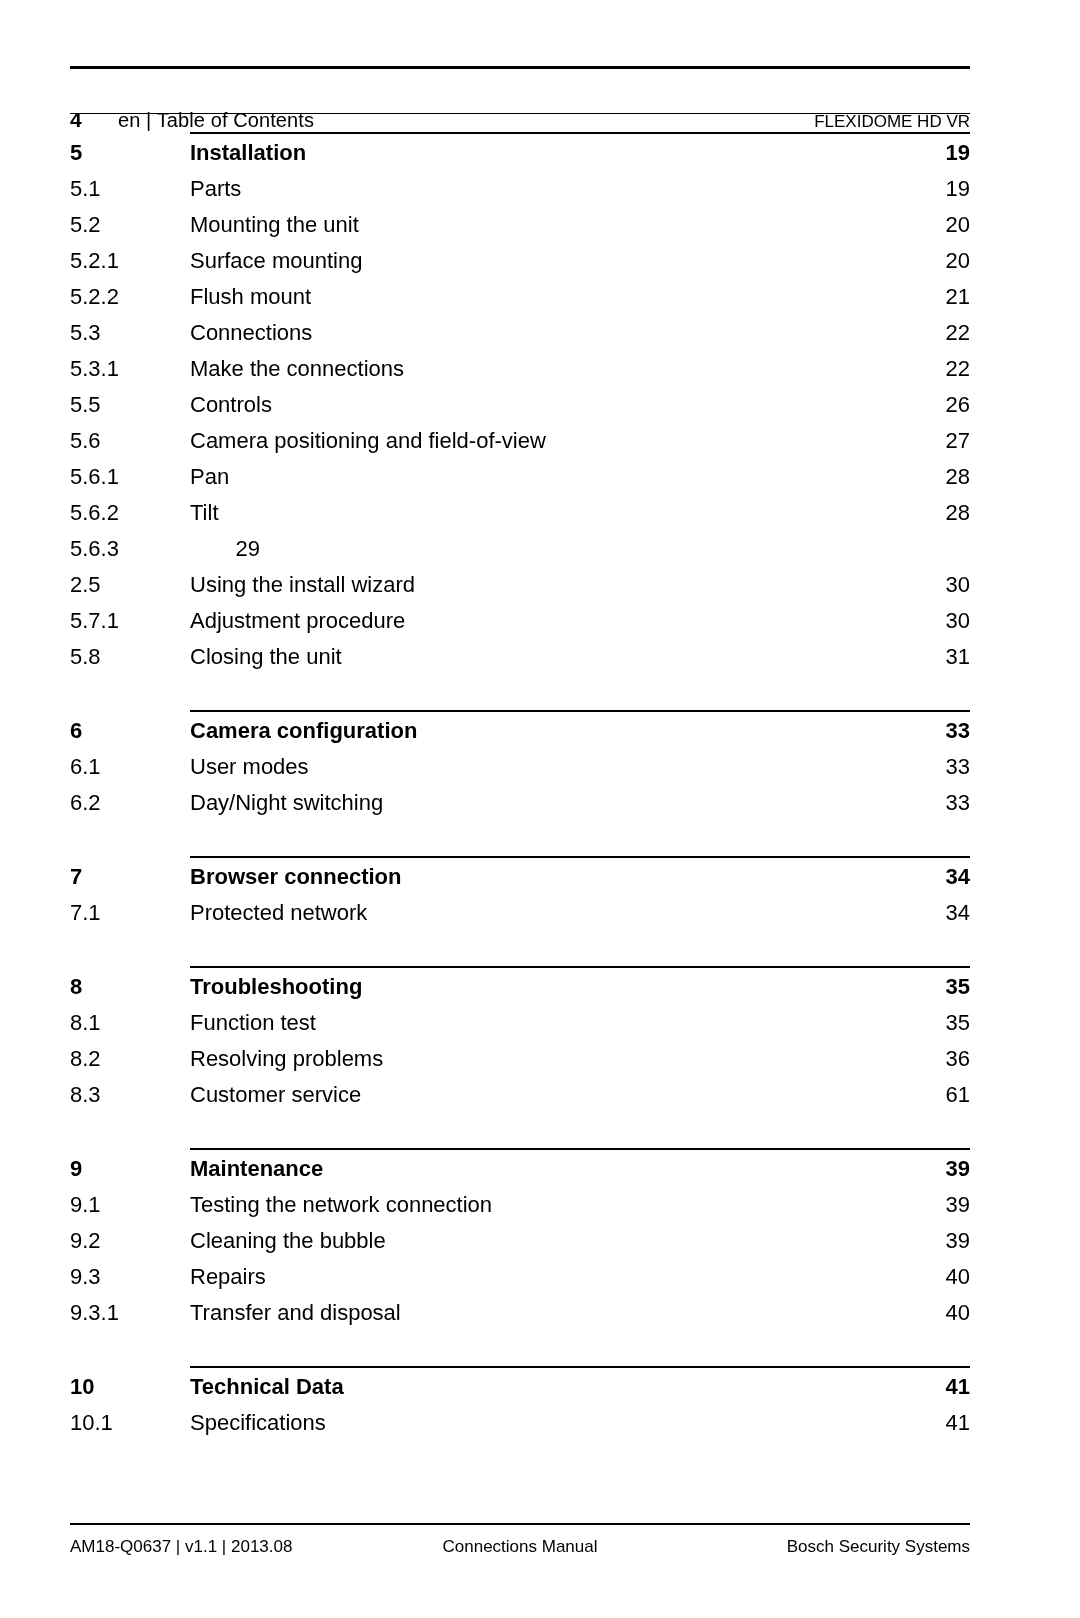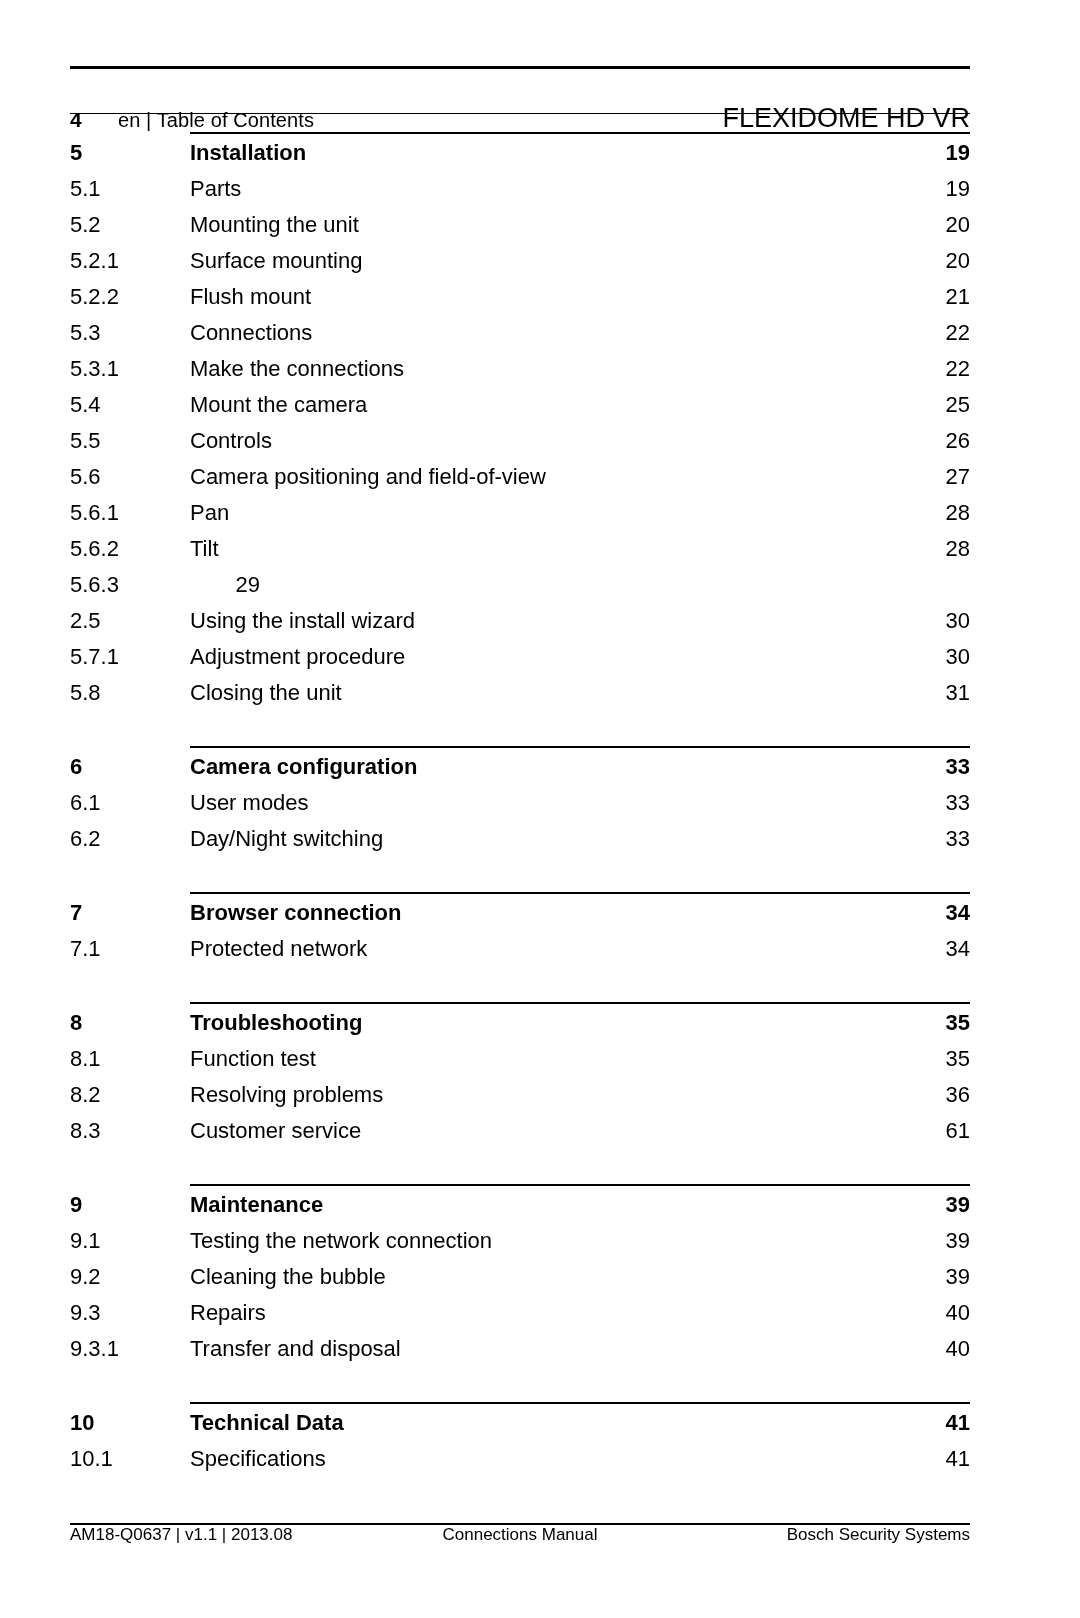--- a/index.html
+++ b/index.html
@@ -51,21 +51,21 @@
     width: 48px;
     flex: 0 0 48px;
   }
   .header-left {
     font-size: 20px;
     letter-spacing: 0.1px;
     flex: 1 1 auto;
     margin-top: 36px;
   }
   .header-right {
-    font-size: 27px;
+    font-size: 17px;
     text-align: left;
     white-space: nowrap;
     flex: 0 0 auto;
   }
 
   
   .toc {
     position: absolute;
     left: 70px;
     top: 132px;
@@ -117,21 +117,21 @@
     top: 1523px;
     width: 900px;
   }
   .footer-rule {
     height: 0;
     border-top: 2.6px solid #000;
   }
   .footer-row {
     display: flex;
     align-items: flex-end;
-    padding-top: 0;
+    padding-top: 12px;
     font-size: 17px;
   }
   .footer-left   { flex: 0 0 34%; text-align: left; }
   .footer-center { flex: 0 0 32%; text-align: center; }
   .footer-right  { flex: 1 1 34%; text-align: right; }
 </style>
 </head>
 <body>
 
 <div class="page">
@@ -178,25 +178,20 @@
           <div class="toc-num">5.3</div>
           <div class="toc-title">Connections</div>
           <div class="toc-page">22</div>
         </div>
         <div class="toc-row level-3">
           <div class="toc-num">5.3.1</div>
           <div class="toc-title">Make the connections</div>
           <div class="toc-page">22</div>
         </div>
         <div class="toc-row level-2">
-          <div class="toc-num">5.4</div>
-          <div class="toc-title">Mount the camera</div>
-          <div class="toc-page">25</div>
-        </div>
-        <div class="toc-row level-2">
           <div class="toc-num">5.5</div>
           <div class="toc-title">Controls</div>
           <div class="toc-page">26</div>
         </div>
         <div class="toc-row level-2">
           <div class="toc-num">5.6</div>
           <div class="toc-title">Camera positioning and field-of-view</div>
           <div class="toc-page">27</div>
         </div>
         <div class="toc-row level-3">

